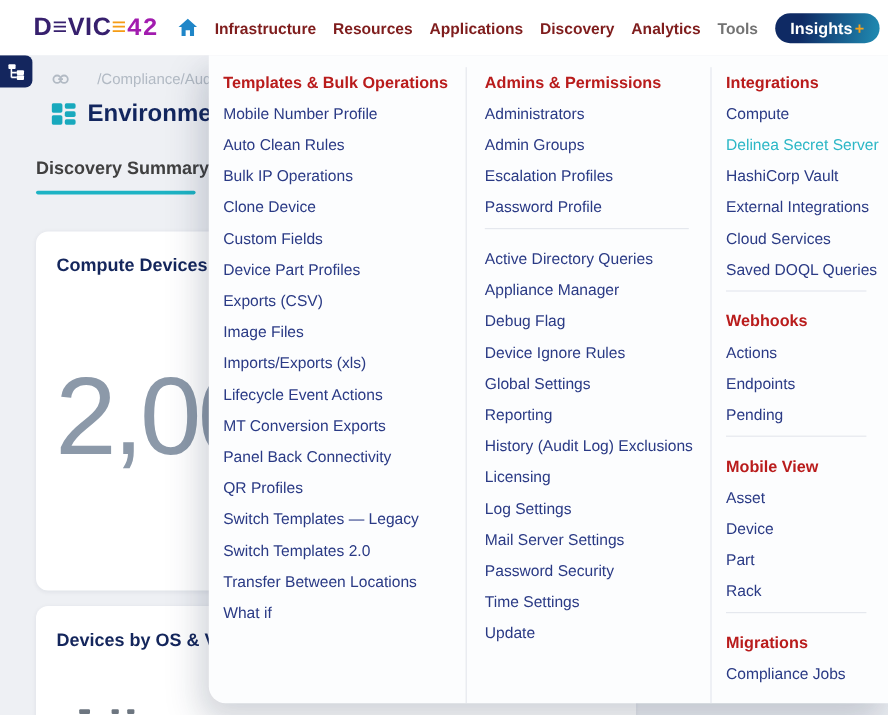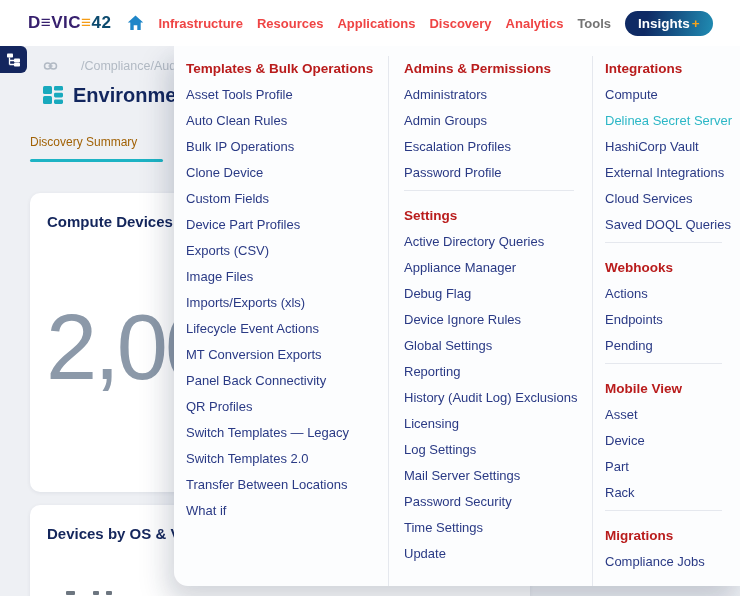--- a/index.html
+++ b/index.html
@@ -7,47 +7,47 @@
     width:740px;height:596px;position:relative;overflow:hidden;
     background:#eef0f4;
     font-family:"Liberation Sans",sans-serif;
     -webkit-font-smoothing:antialiased;
   }
   
   .navbar{
     position:absolute;top:0;left:0;right:0;height:46px;background:#ffffff;
     display:flex;align-items:center;padding:0 34px 0 28px;box-sizing:border-box;z-index:40;
   }
-  .logo{display:flex;align-items:baseline;font-weight:bold;font-size:17px;letter-spacing:.5px;cursor:pointer;white-space:nowrap;}
+  .logo{display:flex;align-items:baseline;font-weight:bold;font-size:21px;letter-spacing:.5px;cursor:pointer;white-space:nowrap;}
   .logo .lg-navy{color:#37206e;}
   .logo .lg-e2{color:#f59c15;}
-  .logo .lg-num{color:#0c4a6e;}
+  .logo .lg-num{color:#a21caf;font-family:Liberation Mono, monospace;}
   .home-ic{margin:0 14px 0 16px;display:flex;align-items:center;cursor:pointer;}
   .nav-items{display:flex;align-items:center;gap:14px;}
-  .nav-item{font-size:13px;font-weight:bold;color:#ef4444;cursor:pointer;white-space:nowrap;}
+  .nav-item{font-size:13px;font-weight:bold;color:#7f1d1d;cursor:pointer;white-space:nowrap;}
   .nav-item.active{color:#737373;}
   .insights{
     margin-left:14px;display:flex;align-items:center;gap:1px;cursor:pointer;
     background:linear-gradient(100deg,#0f2a64 25%,#1f86ae 95%);
     color:#ffffff;font-weight:bold;font-size:13.5px;
     padding:5px 13px;border-radius:16px;white-space:nowrap;
   }
   .insights .plus{color:#f6a31c;font-weight:bold;margin-left:1px;}
 
   
   .page{position:absolute;inset:46px 0 0 0;z-index:1;}
   .side-toggle{
     position:absolute;left:0;top:0;width:27px;height:27px;border:none;
     background:#14265e;border-radius:0 6px 6px 0;display:flex;align-items:center;justify-content:center;cursor:pointer;padding:0;
   }
   .breadcrumb{position:absolute;left:43px;top:13px;display:flex;align-items:center;gap:23px;color:#b2bac4;font-size:12.5px;cursor:pointer;}
   .title-row{position:absolute;left:43px;top:38px;display:flex;align-items:center;gap:9px;}
   .title-row h1{margin:0;font-size:20px;color:#12265e;font-weight:bold;white-space:nowrap;}
   .tab{position:absolute;left:30px;top:86px;cursor:pointer;}
-  .tab .tab-label{font-size:12px;font-weight:normal;color:#a16207;white-space:nowrap;}
+  .tab .tab-label{font-size:15px;font-weight:bold;color:#404040;white-space:nowrap;}
   .tab .tab-underline{margin-top:9px;width:133px;height:3px;background:#1db3c4;border-radius:2px;}
 
   .card{
     position:absolute;left:30px;width:500px;background:#ffffff;border-radius:10px;
     box-shadow:0 1px 4px rgba(20,30,60,.07);
   }
   .card .card-title{padding:20px 0 0 17px;font-size:15px;font-weight:bold;color:#14265c;white-space:nowrap;}
   .card1{top:147px;height:299px;}
   .card2{top:459px;height:230px;}
   .big-number{
@@ -125,21 +125,21 @@
 
   <div class="clip-mark cm1"></div>
   <div class="clip-mark cm2"></div>
   <div class="clip-mark cm3"></div>
 </div>
 
 <div class="mega-menu">
     <div class="menu-col menu-col1">
       <div class="menu-section">
         <div class="menu-header">Templates &amp; Bulk Operations</div>
-        <div class="menu-item">Asset Tools Profile</div>
+        <div class="menu-item">Mobile Number Profile</div>
         <div class="menu-item">Auto Clean Rules</div>
         <div class="menu-item">Bulk IP Operations</div>
         <div class="menu-item">Clone Device</div>
         <div class="menu-item">Custom Fields</div>
         <div class="menu-item">Device Part Profiles</div>
         <div class="menu-item">Exports (CSV)</div>
         <div class="menu-item">Image Files</div>
         <div class="menu-item">Imports/Exports (xls)</div>
         <div class="menu-item">Lifecycle Event Actions</div>
         <div class="menu-item">MT Conversion Exports</div>
@@ -153,21 +153,20 @@
     </div>
     <div class="menu-col menu-col2">
       <div class="menu-section">
         <div class="menu-header">Admins &amp; Permissions</div>
         <div class="menu-item">Administrators</div>
         <div class="menu-item">Admin Groups</div>
         <div class="menu-item">Escalation Profiles</div>
         <div class="menu-item">Password Profile</div>
       </div>
       <div class="menu-section">
-        <div class="menu-header">Settings</div>
         <div class="menu-item">Active Directory Queries</div>
         <div class="menu-item">Appliance Manager</div>
         <div class="menu-item">Debug Flag</div>
         <div class="menu-item">Device Ignore Rules</div>
         <div class="menu-item">Global Settings</div>
         <div class="menu-item">Reporting</div>
         <div class="menu-item">History (Audit Log) Exclusions</div>
         <div class="menu-item">Licensing</div>
         <div class="menu-item">Log Settings</div>
         <div class="menu-item">Mail Server Settings</div>

